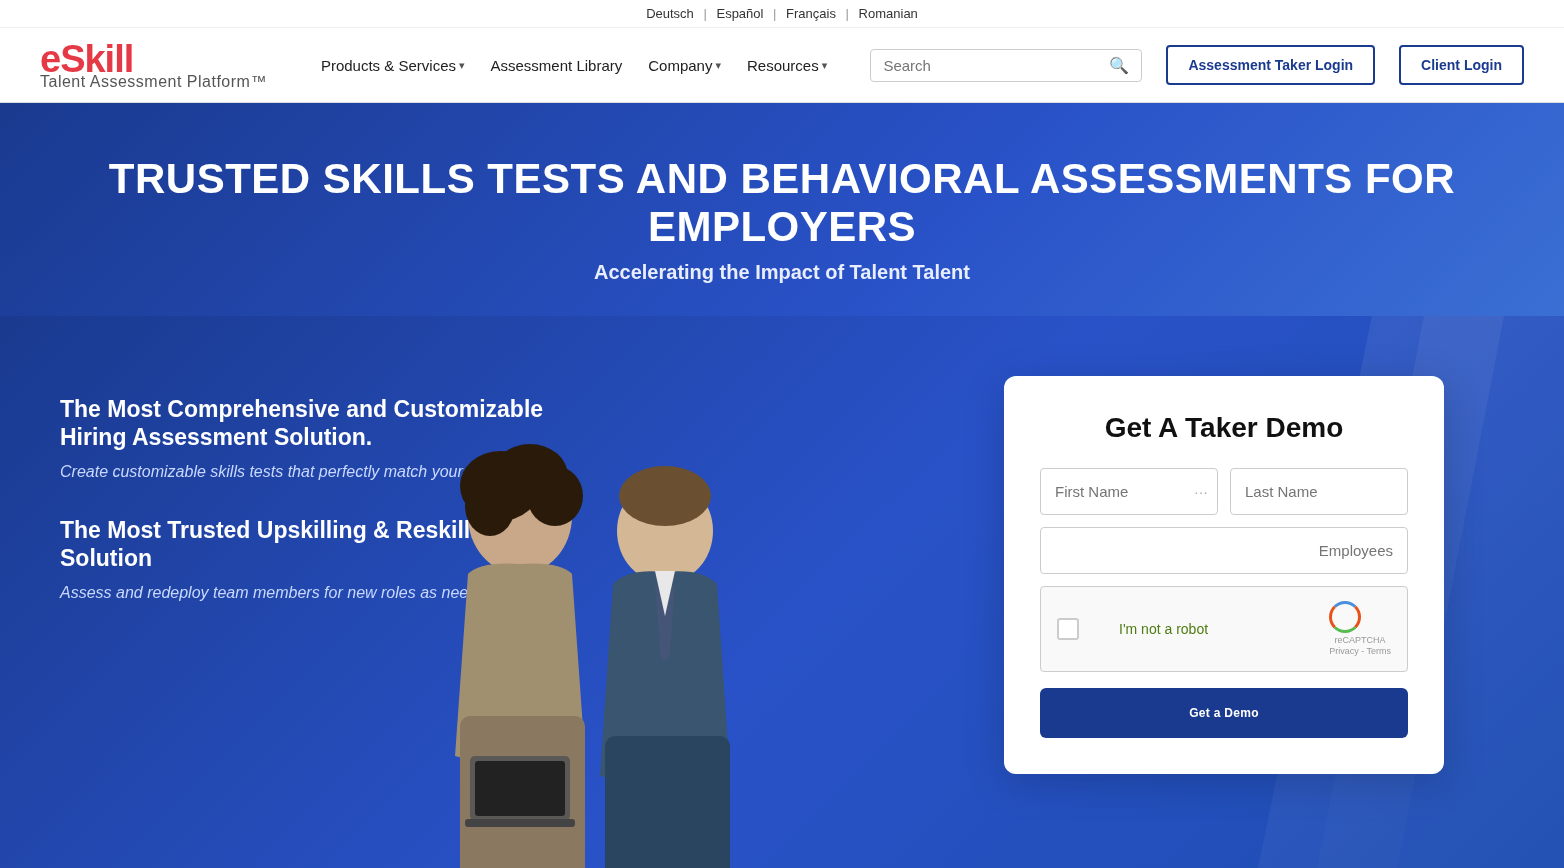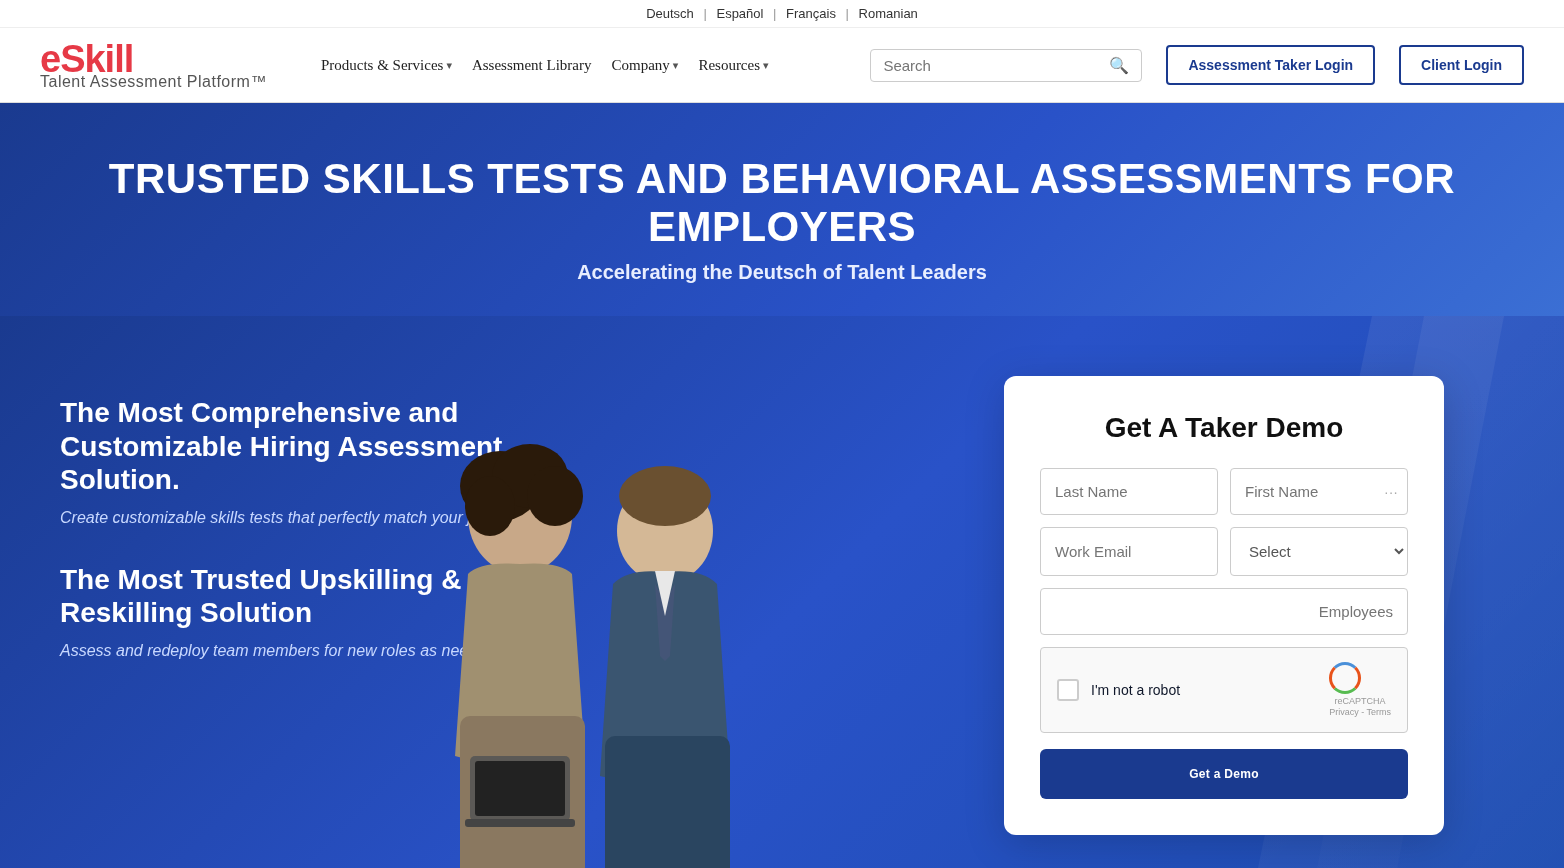--- a/index.html
+++ b/index.html
@@ -45,23 +45,22 @@
     .logo-eskill span { color: #e63946; }
     .logo-sub {
       font-size: 16px;
       color: #555;
       letter-spacing: 0.5px;
       margin-top: -4px;
     }
     .nav-links {
       display: flex;
       align-items: center;
-      gap: 0;
-      flex: 1;
-      font-family: Liberation Serif, serif;
+      gap: 6px;
+      flex: 1;
     }
     .nav-item {
       font-size: 15px;
       color: #222;
       font-weight: 500;
       padding: 6px 10px;
       cursor: pointer;
       display: flex;
       align-items: center;
       gap: 3px;
@@ -149,21 +148,21 @@
     }
 
     .left-content {
       flex: 1;
       color: #fff;
       padding-top: 20px;
       max-width: 540px;
       z-index: 2;
     }
     .left-content h2 {
-      font-size: 28px;
+      font-size: 23px;
       font-weight: 800;
       margin-bottom: 12px;
       line-height: 1.2;
     }
     .left-content .italic-desc {
       font-size: 16px;
       font-style: italic;
       color: #c8d8ff;
       margin-bottom: 36px;
     }
@@ -256,22 +255,23 @@
     .captcha-checkbox {
       width: 22px;
       height: 22px;
       border: 2px solid #ccc;
       border-radius: 3px;
       background: #fff;
       flex-shrink: 0;
     }
     .captcha-label {
       font-size: 14px;
-      color: #0f172a;
-      flex: 1;
+      color: #4d7c0f;
+      flex: 1;
+      margin-left: 28px;
     }
     .captcha-logo-area {
       display: flex;
       flex-direction: column;
       align-items: flex-start;
       gap: 2px;
     }
     .recaptcha-icon {
       width: 32px;
       height: 32px;
@@ -342,21 +342,21 @@
     <input type="text" class="form-input" style="border: none; padding: 0px;" placeholder="Search">
     <span class="search-icon">🔍</span>
   </div>
 
   <button class="btn-nav">Assessment Taker Login</button>
   <button class="btn-nav">Client Login</button>
 </nav>
 
 <div class="hero-banner">
   <div class="hero-title">TRUSTED SKILLS TESTS AND BEHAVIORAL ASSESSMENTS FOR EMPLOYERS</div>
-  <div class="hero-subtitle">Accelerating the Deutsch of Talent Leaders</div>
+  <div class="hero-subtitle">Accelerating the Impact of Talent Talent</div>
 </div>
 
 <div class="main-section">
 
   <div class="left-content">
     <h2>The Most Comprehensive and Customizable Hiring Assessment Solution.</h2>
     <p class="italic-desc">Create customizable skills tests that perfectly match your job roles.</p>
     <h2 class="second">The Most Trusted Upskilling &amp; Reskilling Solution</h2>
     <p class="italic-desc">Assess and redeploy team members for new roles as needs change.</p>
   </div>
@@ -391,38 +391,28 @@
       <rect x="75" y="345" width="90" height="55" rx="3" fill="#222"></rect>
       <rect x="65" y="403" width="110" height="8" rx="3" fill="#444"></rect>
     </svg>
   </div>
 
   <div class="form-card">
     <h3>Get A Taker Demo</h3>
 
     <div class="form-row">
       <div class="form-input-wrap">
-        <input type="text" class="form-input" placeholder="Last Name" style="">
-      </div>
-      <div class="form-input-wrap">
         <input type="text" class="form-input" placeholder="First Name" style="">
         <span class="input-icon">···</span>
       </div>
-    </div>
-
-    <div class="form-row">
-      <input type="email" class="form-input" placeholder="Work Email" style="">
-      <select class="form-select">
-        <option value="">Select</option>
-        <option value="us">United States</option>
-        <option value="uk">United Kingdom</option>
-        <option value="ca">Canada</option>
-        <option value="au">Australia</option>
-      </select>
-    </div>
+      <div class="form-input-wrap">
+        <input type="text" class="form-input" placeholder="Last Name" style="">
+      </div>
+    </div>
+
 
     <div class="form-row">
       <input type="text" class="form-input" style="width: 100%; text-align: right;" placeholder="Employees">
     </div>
 
     <div class="captcha-box">
       <div class="captcha-checkbox"></div>
       <span class="captcha-label">I'm not a robot</span>
       <div class="captcha-logo-area">
         <div class="recaptcha-icon"></div>

